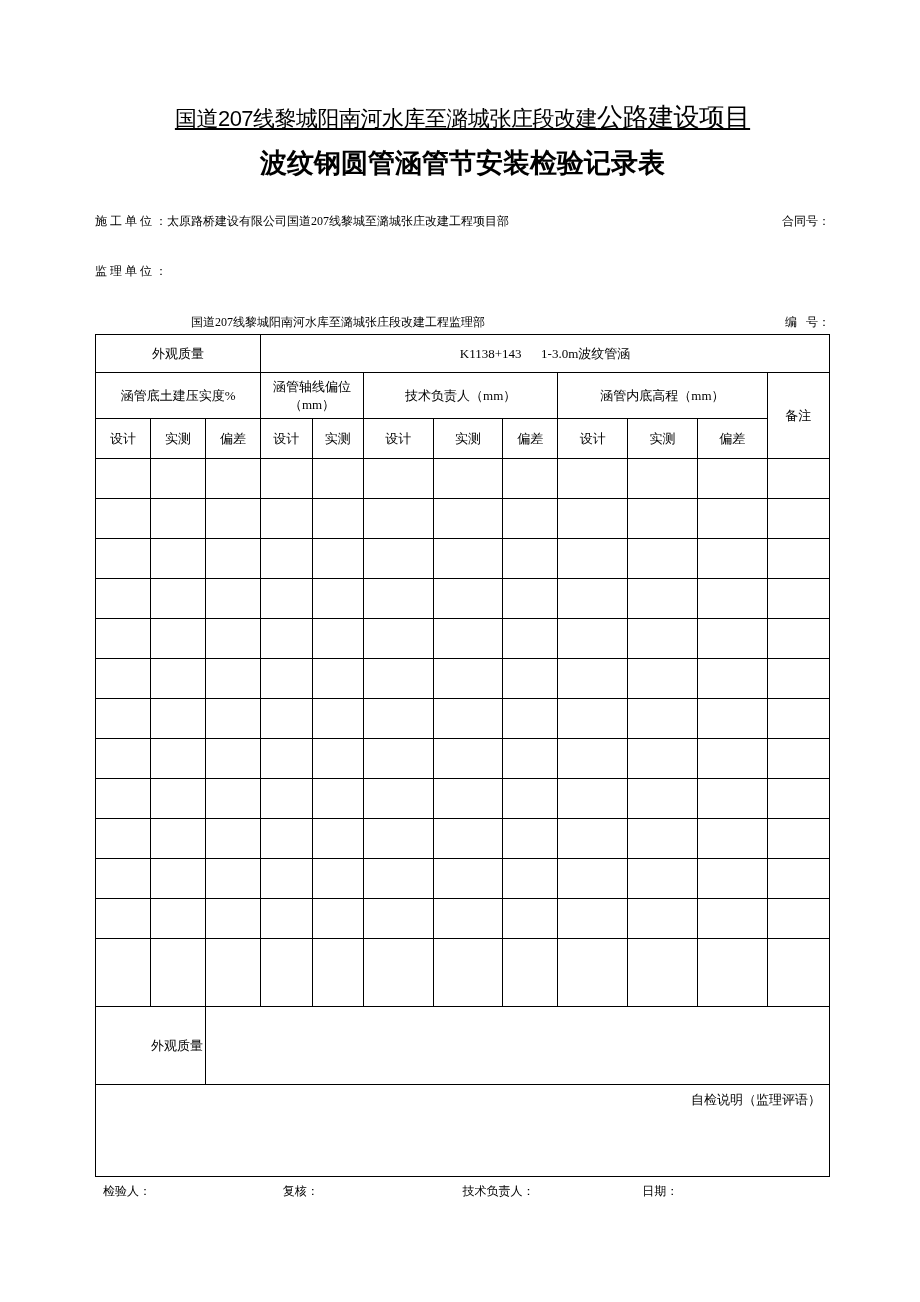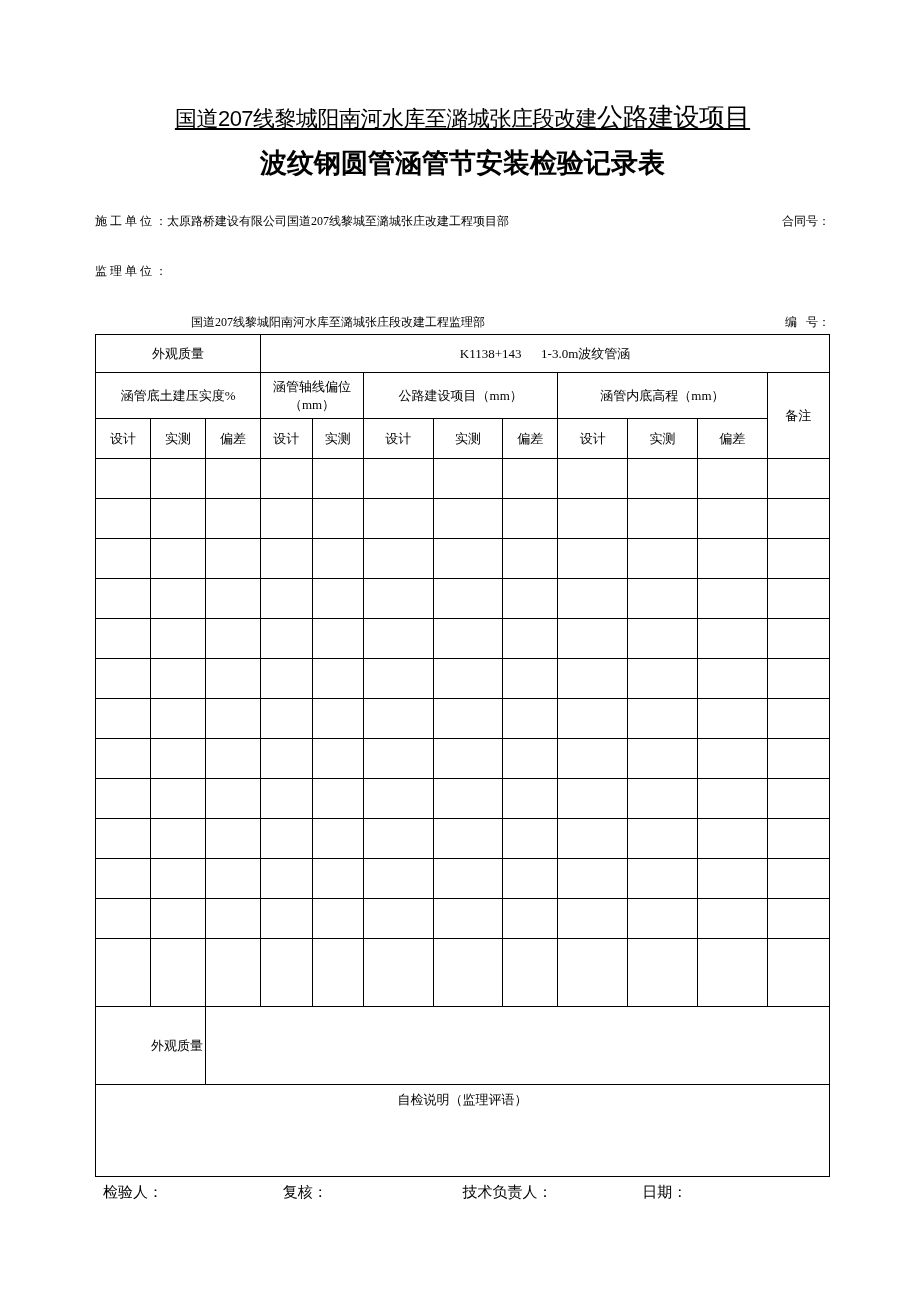--- a/index.html
+++ b/index.html
@@ -60,31 +60,31 @@
       font-weight: normal;
     }
     .h-row1 td { height: 38px; }
     .h-row2 td { height: 46px; }
     .h-row3 td { height: 40px; }
     .data-row td { height: 40px; }
     .tall-row td { height: 68px; }
     .appearance-row td { height: 78px; }
     .comment-row td {
       height: 92px;
-      text-align: center;
+      text-align: right;
       vertical-align: top;
       padding: 6px 8px;
     }
     .appearance-label {
       text-align: right;
       padding-left: 10px;
     }
     .footer-row {
       display: flex;
-      font-size: 15px;
+      font-size: 12px;
       margin-top: 6px;
       padding: 0 8px;
     }
     .footer-item {
       flex: 1;
     }
     .pre-space { white-space: pre; }
   </style>
 </head>
 <body>
@@ -123,21 +123,21 @@
     <col style="width:8.5%">
   </colgroup>
   <tbody>
       <tr class="h-row1">
     <td colspan="3">外观质量</td>
     <td colspan="9" class="pre-space">K1138+143      1-3.0m波纹管涵</td>
   </tr>
   <tr class="h-row2">
     <td colspan="3">涵管底土建压实度%</td>
     <td colspan="2">涵管轴线偏位（mm）</td>
-    <td colspan="3">公路建设项目（mm）</td>
+    <td colspan="3">技术负责人（mm）</td>
     <td colspan="3">涵管内底高程（mm）</td>
     <td rowspan="2">备注</td>
   </tr>
   <tr class="h-row3">
     <td>设计</td>
     <td>实测</td>
     <td>偏差</td>
     <td>设计</td>
     <td>实测</td>
     <td>设计</td>

